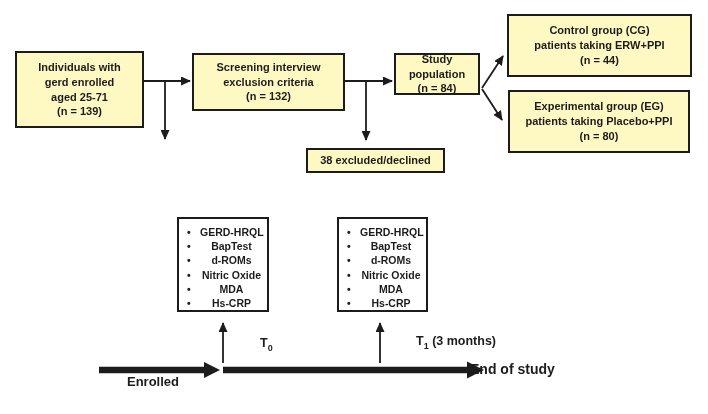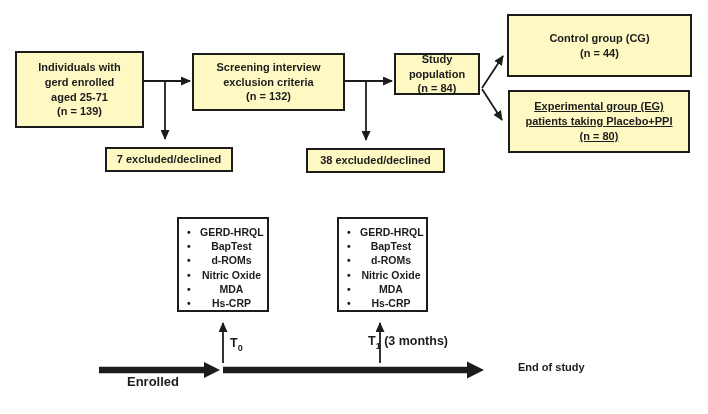--- a/index.html
+++ b/index.html
@@ -23,21 +23,21 @@
     font-size:11px;
     font-weight:bold;
     line-height:1.35;
     background:#fef9c3;
   }
   .box .line{white-space:nowrap;}
   #enrollment-box   {left:15px;  top:51px;  width:129px; height:77px;}
   #screening-box    {left:192px; top:53px;  width:153px; height:58px;}
   #study-box        {left:394px; top:53px;  width:86px;  height:42px;}
   #control-box      {left:507px; top:14px;  width:185px; height:63px;}
-  #experimental-box {left:508px; top:90px;  width:182px; height:63px;text-decoration:underline;}
+  #experimental-box {left:508px; top:90px;  width:182px; height:63px;}
   #excluded-box-1   {left:105px; top:147px; width:128px; height:25px;}
   #excluded-box-2   {left:306px; top:148px; width:139px; height:25px;}
   .bullet-box{
     position:absolute;
     border:2px solid #1c1c1c;
     box-sizing:border-box;
     background:#fff;
     font-size:10.5px;
     font-weight:bold;
     padding:6px 4px 0 6px;
@@ -55,26 +55,27 @@
   .bullet-box li::before{
     content:"\2022";
     position:absolute;
     left:2px;top:0;
   }
   .tlabel{
     position:absolute;
     font-weight:bold;
     font-size:12.5px;
     white-space:nowrap;
+    margin-left:30px;
   }
   .tlabel sub{font-size:9px;}
   #t0-label{left:230px; top:336px;}
-  #t1-label{left:368px; top:334px;text-align:right;}
+  #t1-label{left:386px; top:334px;text-align:right;}
   #enrolled-label{left:127px; top:374px; font-weight:bold; font-size:13px; position:absolute;}
-  #end-label{left:518px; top:361px; font-weight:bold; font-size:11px; position:absolute;}
+  #end-label{left:470px; top:361px; font-weight:bold; font-size:14px; position:absolute;}
   #connector-layer{position:absolute;left:0;top:0;pointer-events:none;}
 </style>
 </head>
 <body>
 
 <div id="figure">
 
   <svg id="connector-layer" width="708" height="414" viewBox="0 0 708 414">
     <defs>
       <marker id="ah" markerUnits="userSpaceOnUse" markerWidth="10" markerHeight="9" viewBox="0 0 10 9" refX="9" refY="4.5" orient="auto">
@@ -113,32 +114,30 @@
   </div>
 
   <div class="box" id="study-box">
     <div class="line">Study</div>
     <div class="line">population</div>
     <div class="line">(n = 84)</div>
   </div>
 
   <div class="box" id="control-box">
     <div class="line">Control group (CG)</div>
+    <div class="line">patients taking ERW+PPI</div>
     <div class="line">(n = 44)</div>
   </div>
 
   <div class="box" id="experimental-box">
     <div class="line">Experimental group (EG)</div>
     <div class="line">patients taking Placebo+PPI</div>
     <div class="line">(n = 80)</div>
   </div>
 
-  <div class="box" id="excluded-box-1">
-    <div class="line">7 excluded/declined</div>
-  </div>
 
   <div class="box" id="excluded-box-2">
     <div class="line">38 excluded/declined</div>
   </div>
 
   <div class="bullet-box" id="assessments-t0">
     <ul>
       <li>GERD-HRQL</li>
       <li>BapTest</li>
       <li>d-ROMs</li>

